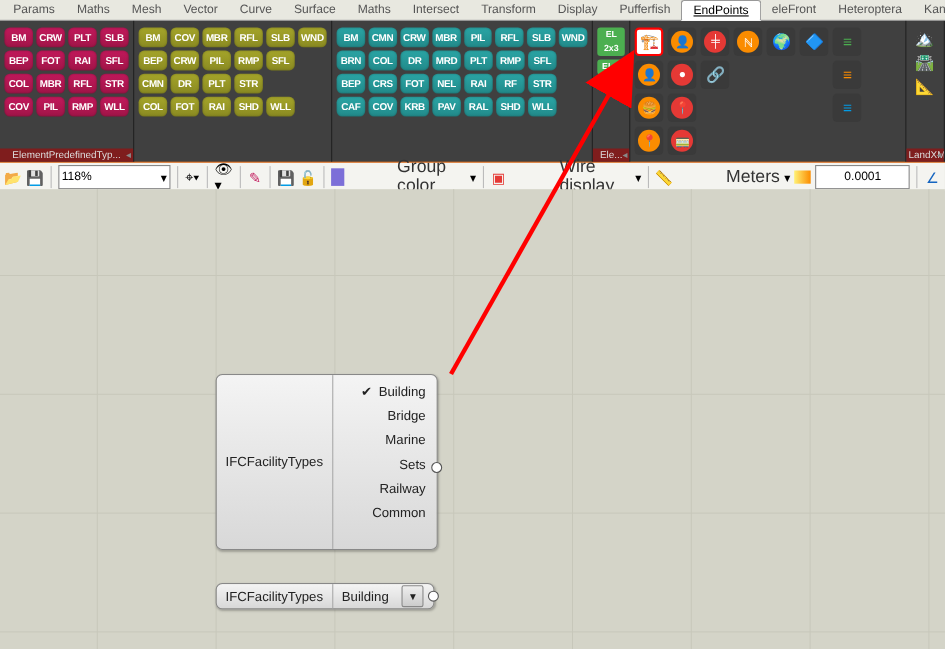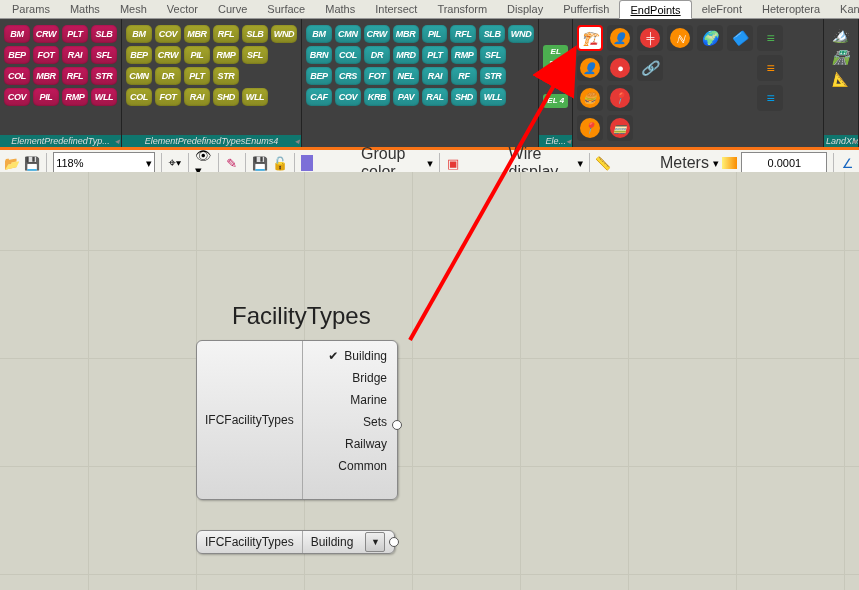--- a/index.html
+++ b/index.html
@@ -30,36 +30,35 @@
     border-bottom: 1px solid #fff;
     border-radius: 3px 3px 0 0;
     color: #000;
     margin-bottom: -1px;
     text-decoration: underline;
   }
   .ribbon {
     display: flex;
     background: #404040;
     height: 128px;
-    border-bottom: 3px solid #f97316;
-    font-style: italic;
+    border-bottom: 1px solid #f97316;
   }
   .panel {
     display: flex;
     flex-direction: column;
     border-right: 1px solid #222;
     position: relative;
     padding: 2px;
   }
   .panel-label {
     position: absolute;
     bottom: 0;
     left: 0;
     right: 0;
-    background: #0f766e;
+    background: #7f1d1d;
     color: #ddd;
     font-size: 9px;
     text-align: center;
     padding: 1px 2px;
     overflow: hidden;
     white-space: nowrap;
   }
   .panel-label::after {
     content: "◂";
     position: absolute;
@@ -102,21 +101,21 @@
   }
   .ifc-icon {
     width: 26px; height: 26px;
     border-radius: 4px;
     display: flex; align-items:center; justify-content:center;
     font-size: 14px;
     background: #3a3a3a;
   }
   .el-badge {
     background: #4caf50; color:#fff; font-size:8px; font-weight:bold;
-    border-radius:3px; text-align:center; line-height:12px; padding:1px;margin-top:20px;
+    border-radius:3px; text-align:center; line-height:12px; padding:1px;
   }
   .highlight-box {
     border: 2px solid red;
     box-sizing: border-box;
   }
   .ifc-circle {
     width:20px;height:20px;border-radius:50%;
     display:flex;align-items:center;justify-content:center;
     color:#fff;font-size:11px;
   }
@@ -272,21 +271,20 @@
           <div class="tag t-olive">STR</div>
         </div>
         <div class="tag-row">
           <div class="tag t-olive">COL</div>
           <div class="tag t-olive">FOT</div>
           <div class="tag t-olive">RAI</div>
           <div class="tag t-olive">SHD</div>
           <div class="tag t-olive">WLL</div>
         </div>
       </div>
-    <div class="panel-label">ElementPredefinedTypesEnums4</div>
   </div>
 
   <div class="panel" style="width:232px">
     <div class="tag-grid" id="p3grid">
         <div class="tag-row">
           <div class="tag t-teal">BM</div>
           <div class="tag t-teal">CMN</div>
           <div class="tag t-teal">CRW</div>
           <div class="tag t-teal">MBR</div>
           <div class="tag t-teal">PIL</div>
@@ -420,21 +418,20 @@
   <div class="tb-btn" style="color:#fbc02d">📏</div>
   <span class="tb-label">Meters</span>
     <span>▾</span>
   <div style="width:20px;height:12px;background:linear-gradient(90deg,#fff176,#fb8c00)"></div>
   <input class="num-input" value="0.0001" style="">
   <div class="sep"></div>
   <div class="tb-btn" style="color:#1565c0">∠</div>
 </div>
 
 <div class="canvas">
-  <div class="title-text" style="left:232px;top:130px">FacilityTypes</div>
 
   <div class="node" style="left:196px;top:168px;width:200px;height:158px">
     <div class="node-left">IFCFacilityTypes</div>
     <div class="node-right" style="flex:1">
       <div class="row">
           <span class="check">✔</span>
           <span>Building</span>
         </div>
       <div class="row">
           <span>Bridge</span>

